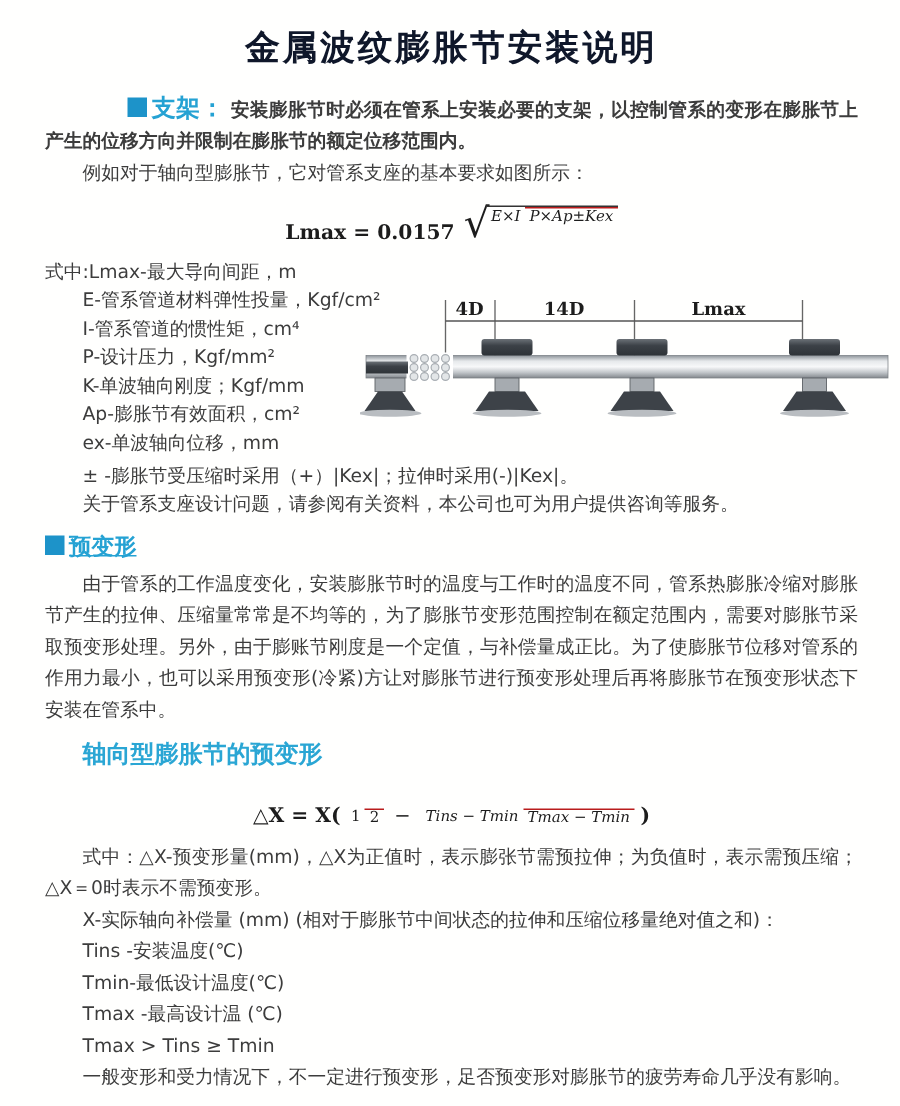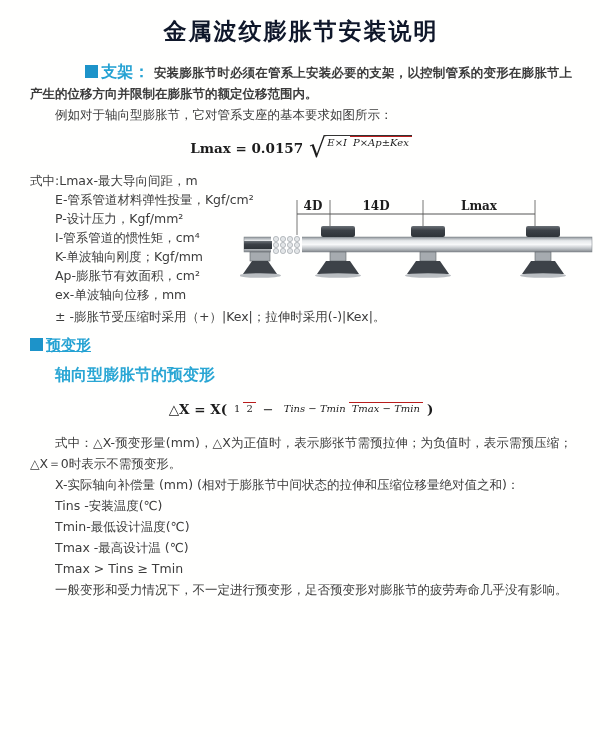--- a/index.html
+++ b/index.html
@@ -29,21 +29,21 @@
   h3.sub-h {
     font-size:16px; font-weight:bold; color:#2aa6d4; margin:10px 0 2px 25px;
   }
 
   p.para { line-height:21px; text-align:justify; }
   p.indent { text-indent:2em; }
   .bold-intro { font-weight:bold; }
 
   
   .formula {
-    display:flex; justify-content:center; align-items:center;
+    display:flex; justify-content:center; align-items:flex-end;
     font-family:"DejaVu Serif","Liberation Serif",serif; color:#1c1c1c;
     margin:8px 0 8px 0; min-height:30px;
   }
   .f-bold { font-weight:bold; font-size:13.5px; }
   .frac {
     display:inline-flex; flex-direction:row; align-items:center;
     font-size:10px; line-height:1.25; margin:0 4px; text-align:center;
   }
   .frac .den { border-top:1px solid #b91c1c; padding:0 3px; }
   .frac .num { padding:0 3px; }
@@ -86,22 +86,22 @@
         <span class="num">E×I</span>
         <span class="den">P×Ap±Kex</span>
       </span>
     </span>
   </div>
 
   <div class="def-area">
     <div class="defs">
       <div>式中:Lmax-最大导向间距，m</div>
       <div class="d-ind">E-管系管道材料弹性投量，Kgf/cm²</div>
+      <div class="d-ind">I-管系管道的惯性矩，cm⁴</div>
       <div class="d-ind">P-设计压力，Kgf/mm²</div>
-      <div class="d-ind">I-管系管道的惯性矩，cm⁴</div>
       <div class="d-ind">K-单波轴向刚度；Kgf/mm</div>
       <div class="d-ind">Ap-膨胀节有效面积，cm²</div>
       <div class="d-ind">ex-单波轴向位移，mm</div>
     </div>
 
     <div class="diagram-box">
       <svg width="356" height="86" viewBox="0 0 356 86">
         <defs>
           <linearGradient id="pipeGrad" x1="0" y1="0" x2="0" y2="1">
             <stop offset="0" stop-color="#8f959b"></stop>
@@ -171,22 +171,24 @@
           <rect x="286" y="31" width="34" height="11" rx="2" fill="url(#capGrad)"></rect>
           <rect x="295" y="57" width="16" height="9" fill="#a6abb0" stroke="#5d6267" stroke-width="0.6"></rect>
           <polygon points="291,66 315,66 324,79 282,79" fill="#3d4248"></polygon>
           <ellipse cx="303" cy="80.5" rx="23" ry="2.3" fill="#b9bdc1"></ellipse>
         </g>
       </svg>
     </div>
   </div>
 
   <p class="pm-line">± -膨胀节受压缩时采用（+）|Kex|；拉伸时采用(-)|Kex|。</p>
+  <p class="note-line">关于管系支座设计问题，请参阅有关资料，本公司也可为用户提供咨询等服务。</p>
 
   <h2 class="sec-h"><span class="sq"></span><span>预变形</span></h2>
+  <p class="para indent">由于管系的工作温度变化，安装膨胀节时的温度与工作时的温度不同，管系热膨胀冷缩对膨胀节产生的拉伸、压缩量常常是不均等的，为了膨胀节变形范围控制在额定范围内，需要对膨胀节采取预变形处理。另外，由于膨账节刚度是一个定值，与补偿量成正比。为了使膨胀节位移对管系的作用力最小，也可以采用预变形(冷紧)方让对膨胀节进行预变形处理后再将膨胀节在预变形状态下安装在管系中。</p>
 
   <h3 class="sub-h">轴向型膨胀节的预变形</h3>
 
   <div class="formula">
     <span class="f-bold">△X = X(</span>
     <span class="frac">
       <span class="num">1</span>
       <span class="den">2</span>
     </span>
     <span class="f-op">−</span>

